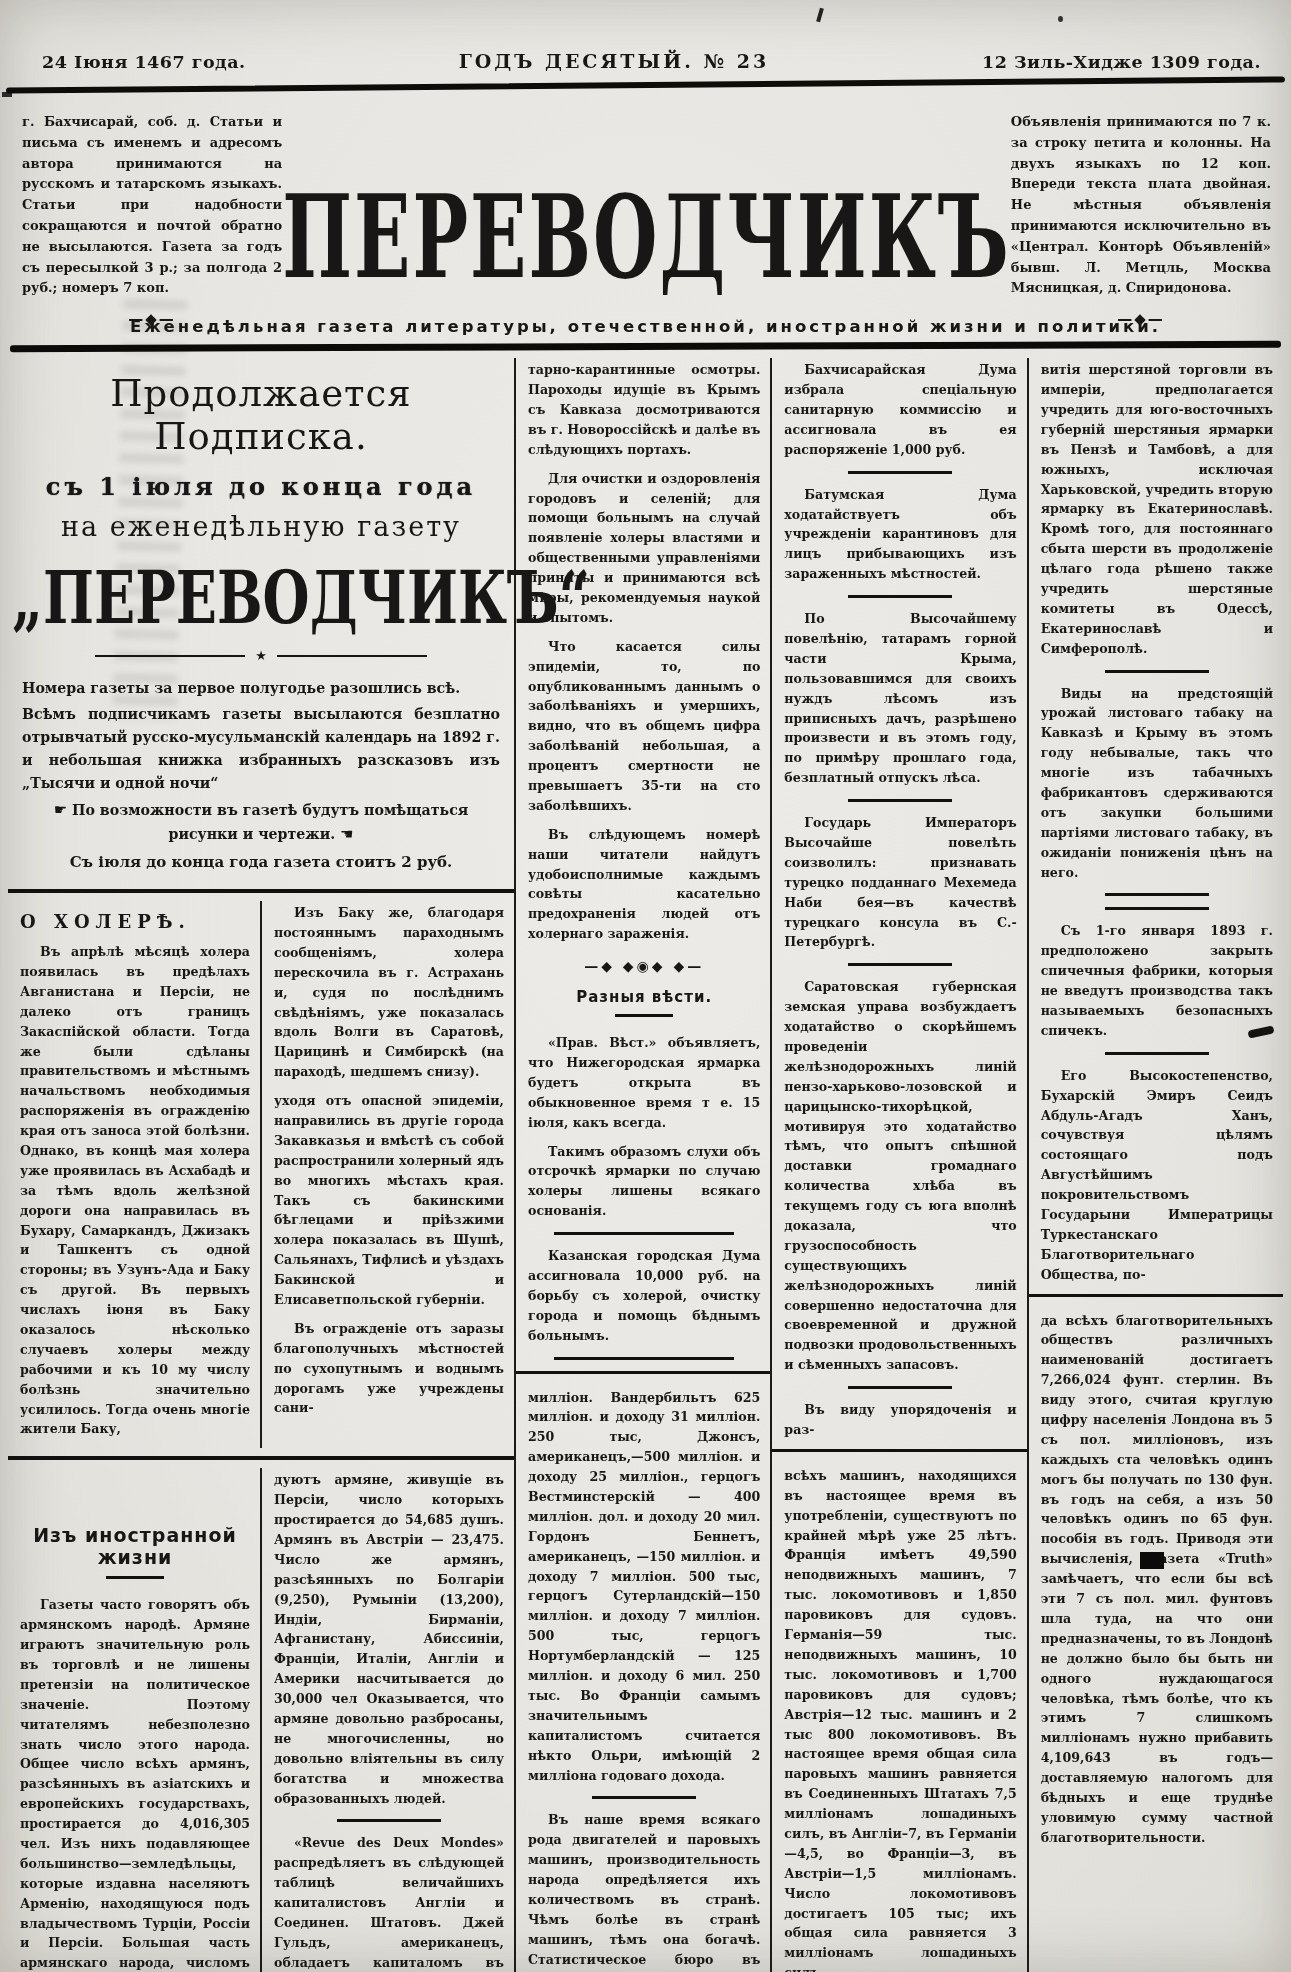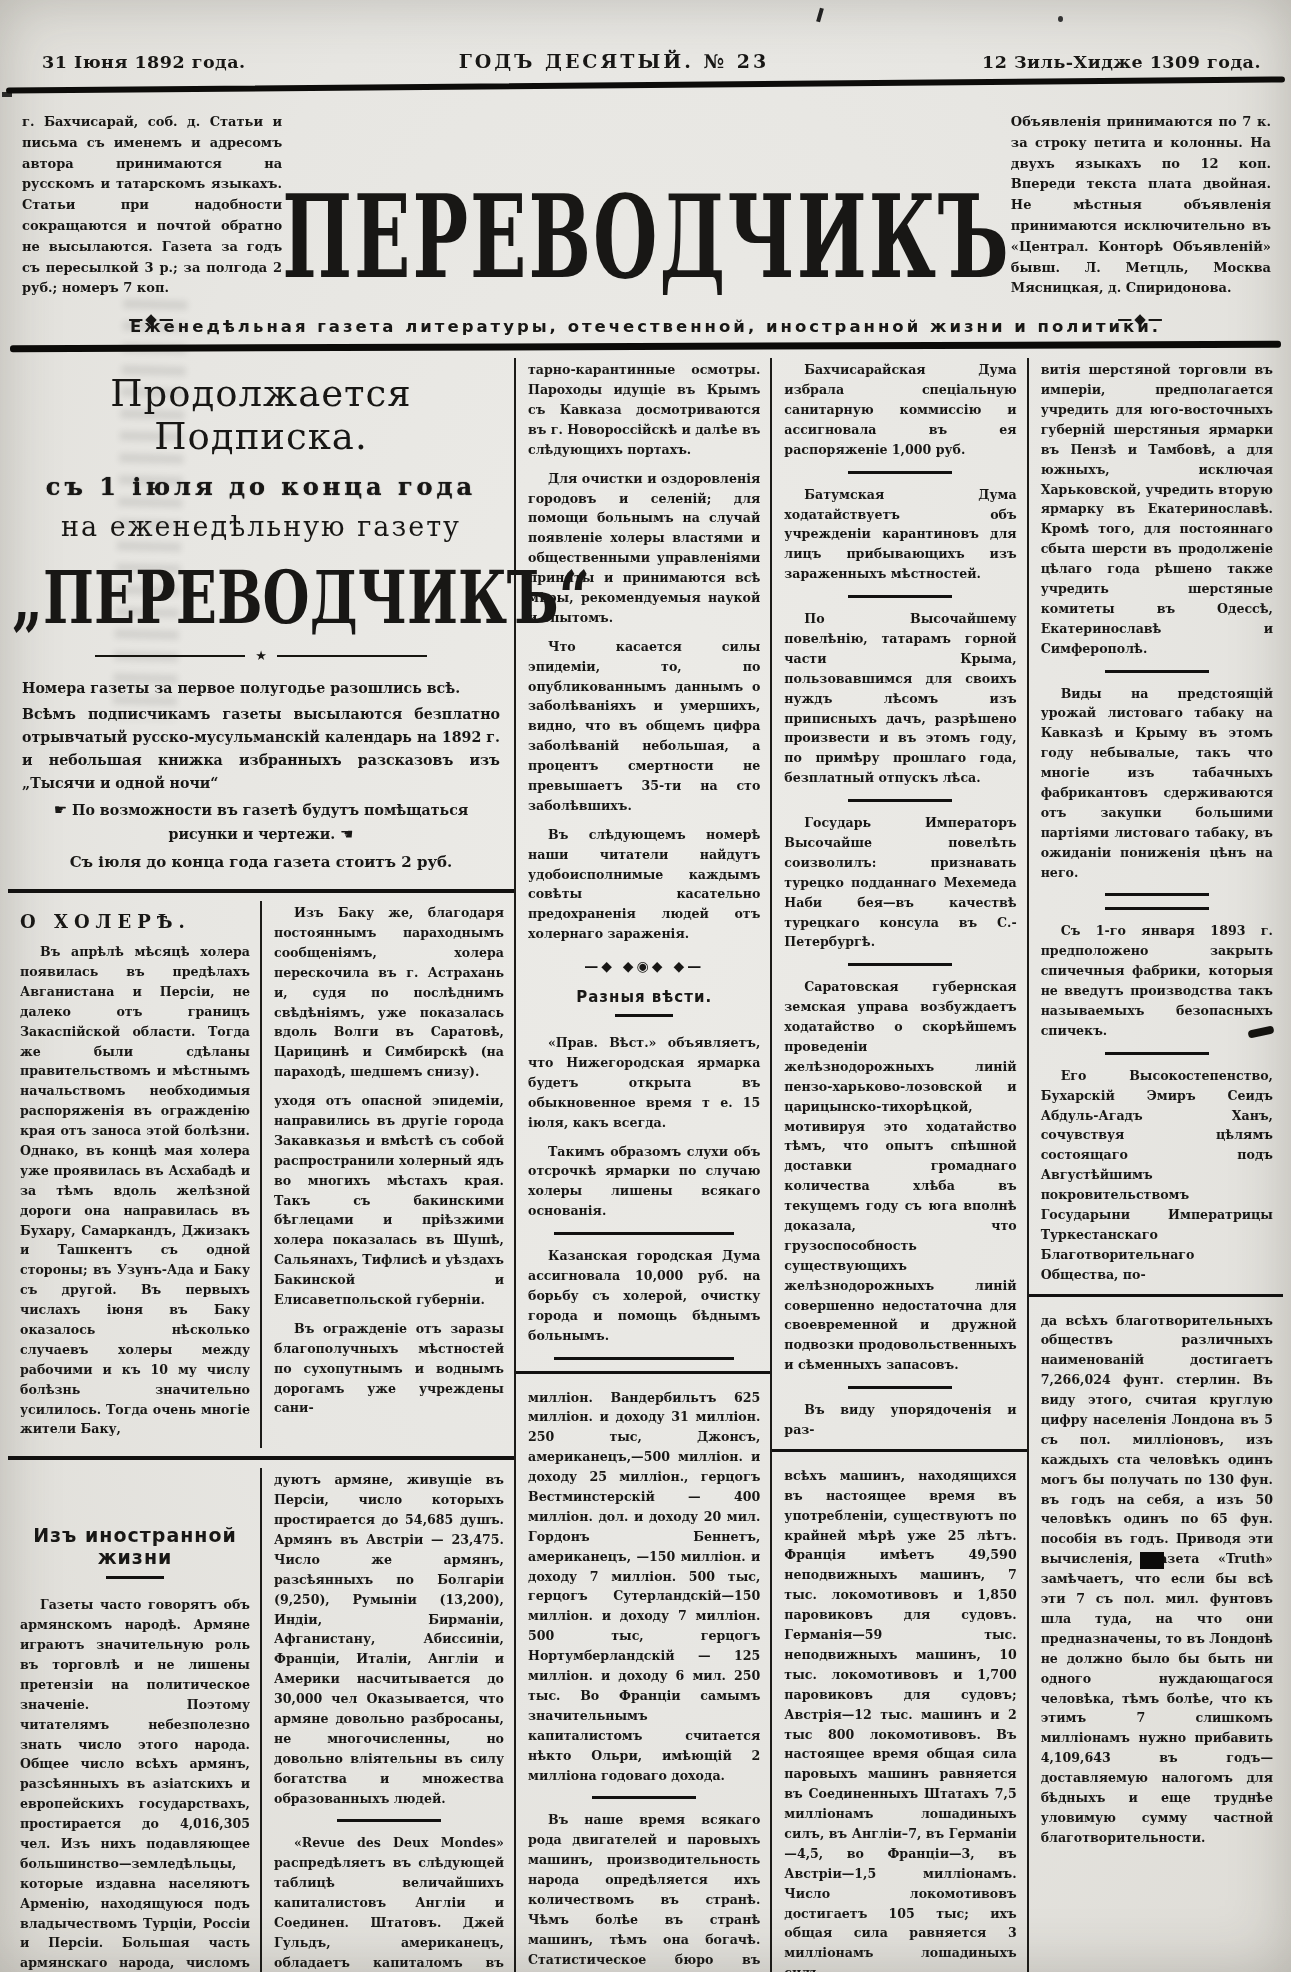--- a/index.html
+++ b/index.html
@@ -84,21 +84,21 @@
 <div class="page">
 
   <div class="ghost"></div>
   <div class="speck1"></div>
   <div class="speck2"></div>
   <div class="speck3"></div>
   <div class="blot-a"></div>
   <div class="blot-b"></div>
 
   <div class="topbar">
-    <span>31 Іюня 1892 года.</span>
+    <span>24 Іюня 1467 года.</span>
     <span class="mid">ГОДЪ ДЕСЯТЫЙ. № 23</span>
     <span>12 Зиль-Хидже 1309 года.</span>
   </div>
   <div class="rule-top"></div>
 
   <div class="mast-row">
     <div class="notice notice-left">
       <span>г. Бахчисарай, соб. д. Статьи и письма съ именемъ и адресомъ автора принимаются на русскомъ и татарскомъ языкахъ. Статьи при надобности сокращаются и почтой обратно не высылаются. Газета за годъ съ пересылкой 3 р.; за полгода 2 руб.; номеръ 7 коп.</span>
       <span class="orn">—◆—</span>
     </div>

